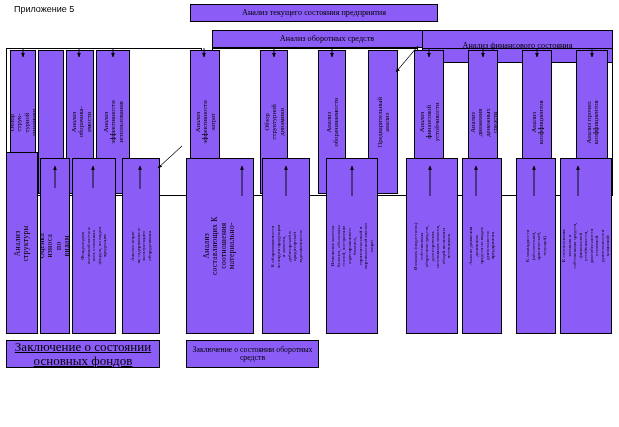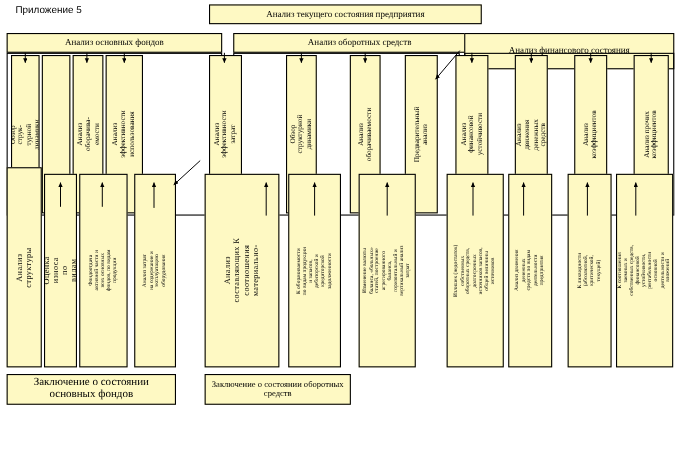--- a/index.html
+++ b/index.html
@@ -12,21 +12,21 @@
     position: relative;
     font-family: "Liberation Serif", "DejaVu Serif", serif;
     color: #000000;
     overflow: hidden;
   }
   #canvas { position: absolute; inset: 0; }
 
   .box {
     position: absolute;
     border: 1px solid #000;
-    background: #fef9c3;
+    background: #8b5cf6;
     display: flex;
     align-items: center;
     justify-content: center;
     text-align: center;
     line-height: 1.08;
   }
   .hbox { 
     font-size: 7.4px;
     padding: 1px 2px;
   }
@@ -62,23 +62,20 @@
 <body>
 
 <div id="canvas">
 
   <div class="plain" style="left:14px; top:4px;">Приложение 5</div>
 
   <div class="box hbox" style="left:190px; top:4px; width:248px; height:18px; font-size:8.2px;">
     <span>Анализ текущего состояния предприятия</span>
   </div>
 
-  <div class="box hbox" style="left:6px; top:30px; width:196px; height:18px; font-size:8.2px;">
-    <span>Анализ основных фондов</span>
-  </div>
 
   <div class="box hbox" style="left:212px; top:30px; width:230px; height:18px; font-size:8.2px;font-family:Liberation Serif, serif;">
     <span>Анализ оборотных средств</span>
   </div>
 
   <div class="box hbox" style="left:422px; top:30px; width:191px; height:33px; font-size:8.2px;">
     <span>Анализ финансового состояния</span>
   </div>
 
   <div class="box" style="left:6px; top:48px; width:196px; height:148px; background:transparent;"></div>
@@ -153,21 +150,21 @@
   <div class="box vbox vsmall" style="left:462px; top:158px; width:40px; height:176px;">
     <span class="vtext" style="width:170px;">Анализ движения денежных средств по видам деятельности предприятия</span>
   </div>
   <div class="box vbox vsmall" style="left:516px; top:158px; width:40px; height:176px;">
     <span class="vtext" style="width:170px;">К ликвидности (абсолютной, критической, текущей)</span>
   </div>
   <div class="box vbox vsmall" style="left:560px; top:158px; width:52px; height:176px;">
     <span class="vtext" style="width:170px;">К соотношения заемных и собственных средств, финансовой устойчивости, рентабельности основной деятельности и вложений</span>
   </div>
 
-  <div class="box hbox" style="left:6px; top:340px; width:154px; height:28px; font-size:10px;">
+  <div class="box hbox" style="left:6px; top:340px; width:154px; height:28px; font-size:13px;text-decoration:underline;">
     <span>Заключение о состоянии основных фондов</span>
   </div>
   <div class="box hbox" style="left:186px; top:340px; width:133px; height:28px; font-size:7.8px;">
     <span>Заключение о состоянии оборотных средств</span>
   </div>
 
 
   <svg class="conn" viewBox="0 0 619 427">
     <defs>
       <marker id="ah" markerWidth="6" markerHeight="6" refX="4.6" refY="2.2" orient="auto">

